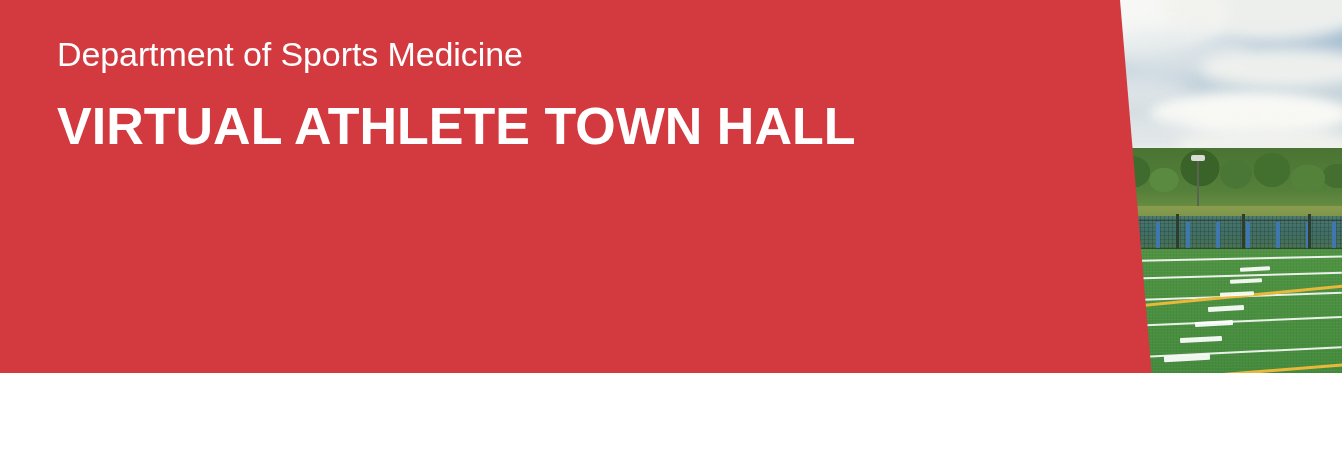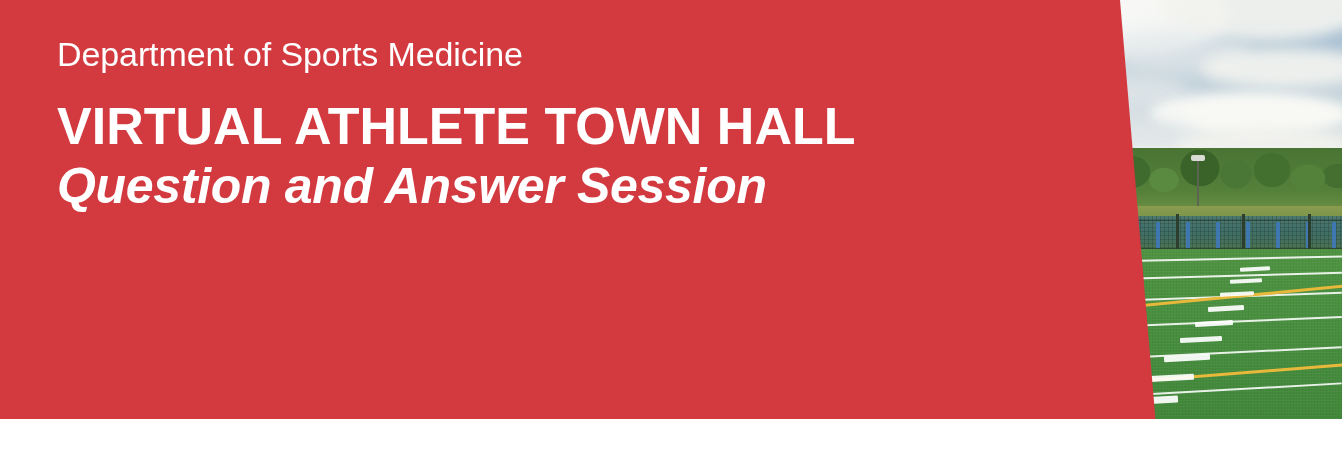--- a/index.html
+++ b/index.html
@@ -8,21 +8,21 @@
     padding: 0;
     background: #ffffff;
   }
   body {
     font-family: "Liberation Sans", sans-serif;
   }
 
   .banner {
     position: relative;
     width: 1342px;
-    height: 419px;
+    height: 373px;
     overflow: hidden;
     background: #ffffff;
   }
 
   
   .photo {
     position: absolute;
     top: 0;
     right: 0;
     width: 262px;
@@ -334,17 +334,16 @@
   </div>
 
   <div class="red-panel"></div>
 
   <div class="content">
 
     <div class="eyebrow">Department of Sports Medicine</div>
 
     <div class="headline">VIRTUAL ATHLETE TOWN HALL</div>
 
-    <div class="subhead">Question and Answer Session</div>
 
 
   </div>
 </div>
 
 </body></html>

